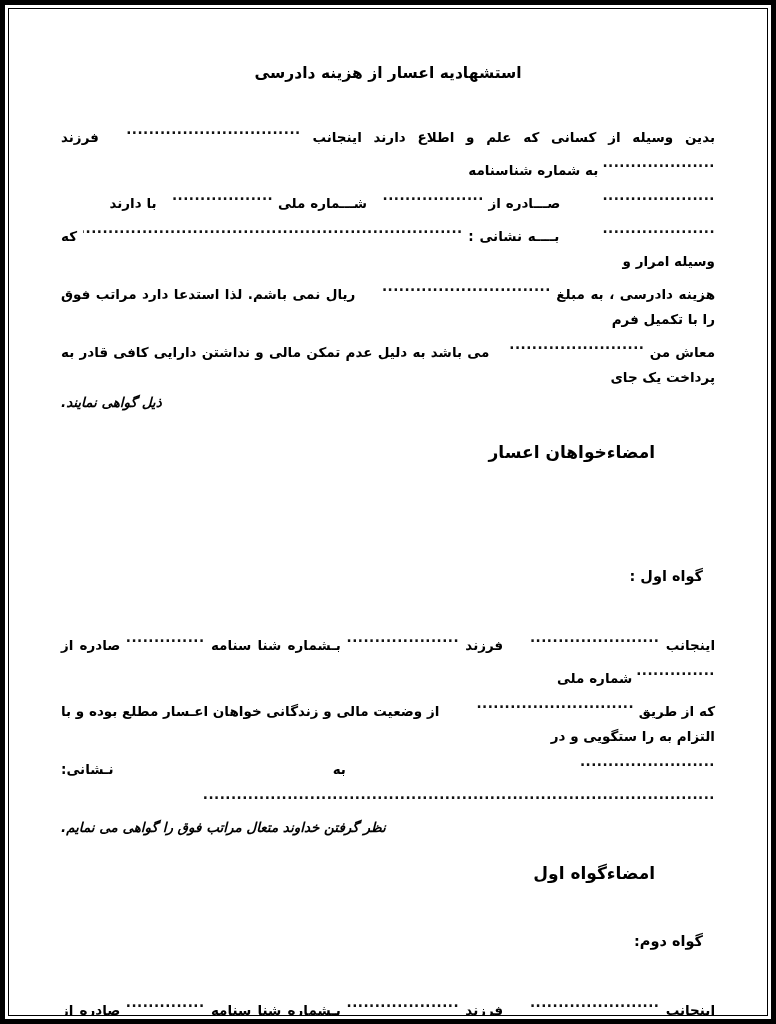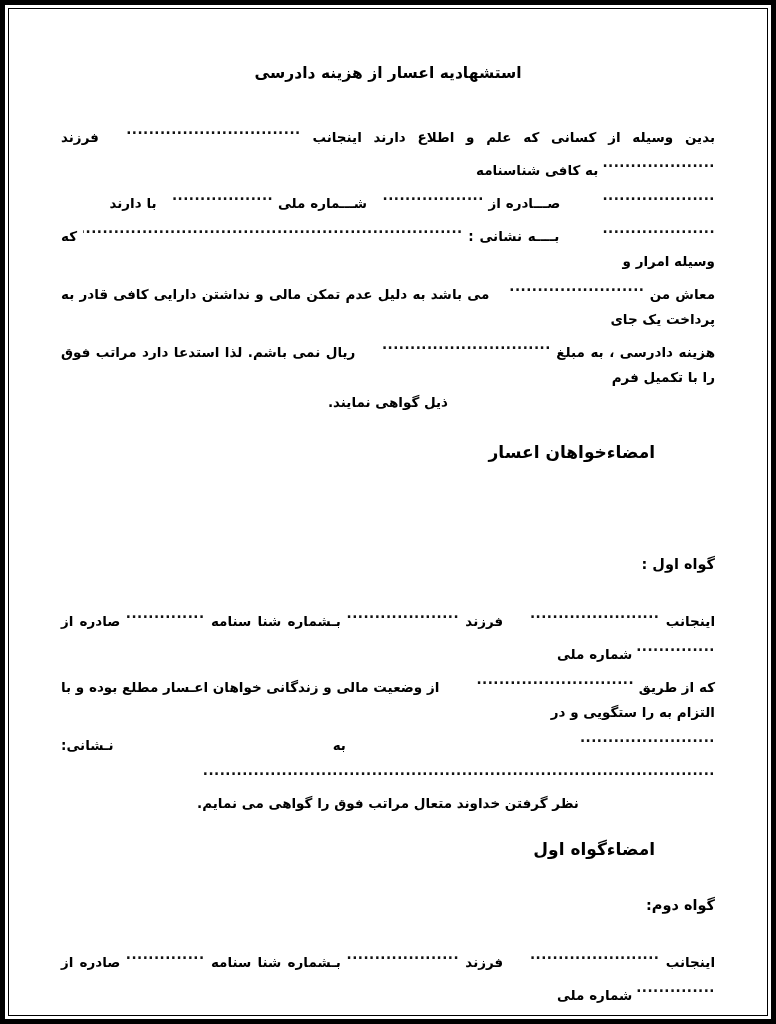--- a/index.html
+++ b/index.html
@@ -60,21 +60,22 @@
   .para {
     font-size: 13.5px;
     font-weight: bold;
     line-height: 25px;
     margin: 0;
     text-align: justify;
     text-justify: inter-word;
   }
   .para .tail {
     display: block;
-    text-align: center;
+    text-align: left;
+    font-style: italic;
   }
 
   
   .fill {
     display: inline-block;
     vertical-align: baseline;
     overflow: hidden;
     white-space: nowrap;
     font-weight: bold;
     letter-spacing: 0.5px;
@@ -97,21 +98,21 @@
     margin: 0;
     padding-right: 60px;
     line-height: 22px;
   }
 
   
   .section-heading {
     font-size: 14.5px;
     font-weight: bold;
     text-align: right;
-    margin: 0;
+    margin: 12px;
     line-height: 22px;
   }
   .sp-22 { height: 22px; }
   .sp-26 { height: 26px; }
   .sp-34 { height: 34px; }
   .sp-64 { height: 64px; }
 </style>
 </head>
 <body>
 
@@ -121,49 +122,49 @@
 
       <h1 class="doc-title">استشهادیه اعسار از هزینه دادرسی</h1>
 
       <div class="para">
 
         <div>
           <span>بدین وسیله از کسانی که علم و اطلاع دارند اینجانب</span>
           <span class="fill w-xl">...............................</span>
           <span>فرزند</span>
           <span class="fill w-md">......................</span>
-          <span>به کافی شناسنامه</span>
+          <span>به شماره شناسنامه</span>
         </div>
 
         <div class="spaced">
           <span class="fill w-lg">....................</span>
           <span>صـــادره از</span>
           <span class="fill w-md">..................</span>
           <span>شـــماره ملی</span>
           <span class="fill w-md">..................</span>
           <span>با دارند</span>
         </div>
 
         <div>
           <span class="fill w-lg">....................</span>
           <span>بــــه نشانی :</span>
           <span class="fill w-flex-2">.................................................................................</span>
           <span>که وسیله امرار و</span>
         </div>
 
         <div>
+          <span>هزینه دادرسی ، به مبلغ</span>
+          <span class="fill w-xl">..............................</span>
+          <span>ریال نمی باشم. لذا استدعا دارد مراتب فوق را با تکمیل فرم</span>
+        </div>
+
+        <div>
           <span>معاش من</span>
           <span class="fill w-lg">........................</span>
           <span>می باشد به دلیل عدم تمکن مالی و نداشتن دارایی کافی قادر به پرداخت یک جای</span>
-        </div>
-
-        <div>
-          <span>هزینه دادرسی ، به مبلغ</span>
-          <span class="fill w-xl">..............................</span>
-          <span>ریال نمی باشم. لذا استدعا دارد مراتب فوق را با تکمیل فرم</span>
         </div>
 
         <div class="tail">ذیل گواهی نمایند.</div>
       </div>
 
       <div class="sp-26"></div>
 
       <div class="signature">امضاءخواهان اعسار</div>
 
       <div class="sp-64"></div>

